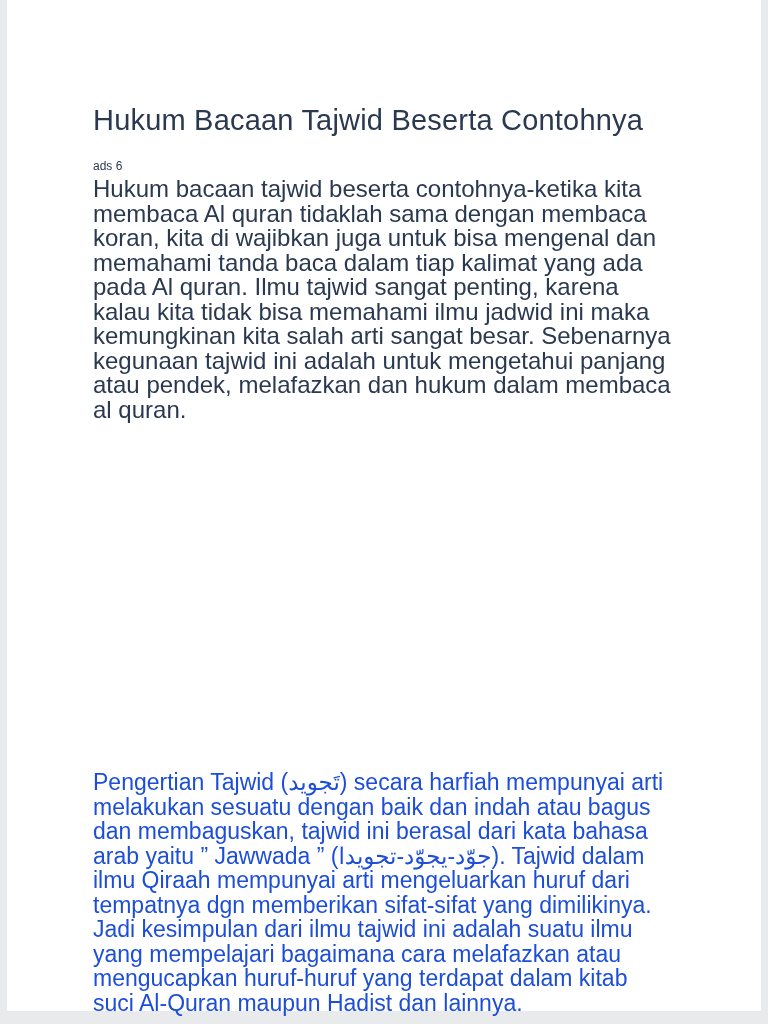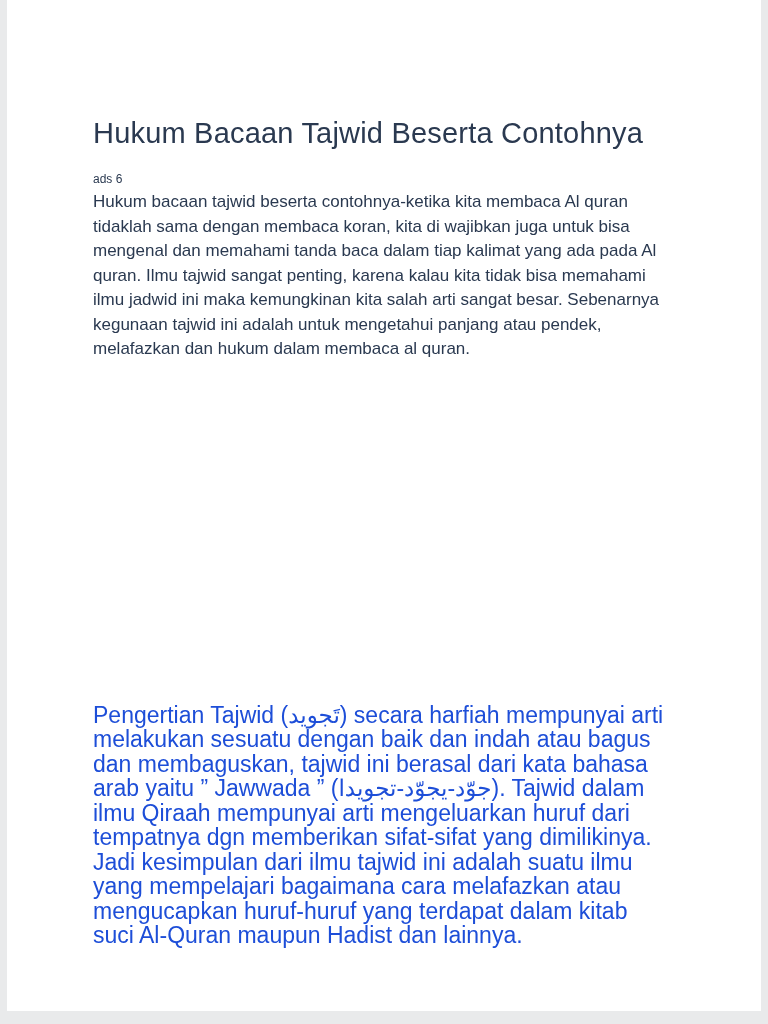--- a/index.html
+++ b/index.html
@@ -16,38 +16,38 @@
   .page {
     position: absolute;
     left: 7px;
     top: 0;
     width: 754px;
     height: 1011px;
     background: #ffffff;
     color: #2a3950;
   }
   .content {
-    padding: 13px 90px 0 86px;
+    padding: 0 90px 0 86px;
   }
   .doc-title {
     margin: 0;
     padding-top: 104px;
     font-size: 29px;
     font-weight: 400;
     letter-spacing: 0.2px;
     color: #2a3950;
   }
   .ads-label {
     margin-top: 22px;
     font-size: 12px;
     color: #2a3950;
   }
   .para {
     margin-top: 4px;
-    font-size: 17px;
+    font-size: 24px;
     line-height: 24.5px;
     color: #2a3950;
     text-align: left;
   }
   .ad-space {
     height: 324px;
   }
   .para-2 {
     margin-top: 0;
     font-size: 23px;

